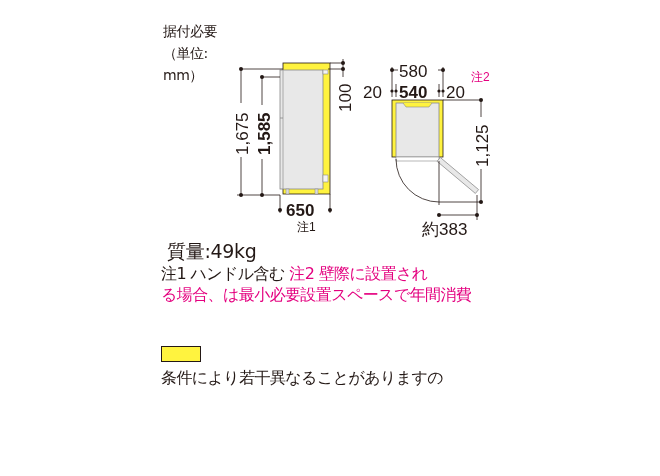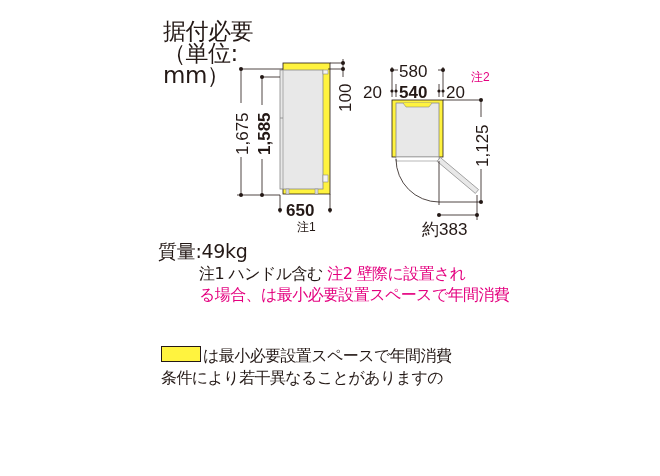--- a/index.html
+++ b/index.html
@@ -1,19 +1,19 @@
 <!DOCTYPE html>
 <html><head>
 <meta charset="utf-8">
 <style>
   html, body { margin: 0; padding: 0; background: #ffffff; }
   body { width: 660px; height: 476px; position: relative; overflow: hidden;
          font-family: "DejaVu Sans", "Liberation Sans", sans-serif; color: #231815; }
   .abs { position: absolute; }
-  .title-line { font-size: 23px; line-height: 22px; letter-spacing: -0.5px; }
+  .title-line { font-size: 14px; line-height: 22px; letter-spacing: -0.5px; }
   .spec { font-size: 19px; line-height: 24px; letter-spacing: -0.3px; }
   .note { font-size: 16px; line-height: 21px; letter-spacing: -0.6px; white-space: nowrap; }
   .magenta { color: #e4007f; }
   .swatch { display: inline-block; width: 38px; height: 14px; background: #fff33f;
             border: 1px solid #231815; vertical-align: -1px; margin-right: 2px; }
   svg text { font-family: "Liberation Sans", "DejaVu Sans", sans-serif; fill: #231815; }
 </style>
 </head>
 <body>
 
@@ -104,28 +104,28 @@
   </g>
   <line x1="79" y1="106" x2="79" y2="150" stroke="#231815" stroke-width="0.8"></line>
   <line x1="79" y1="147" x2="121" y2="147" stroke="#231815" stroke-width="0.8"></line>
   <line x1="117" y1="140" x2="117" y2="165" stroke="#231815" stroke-width="0.8"></line>
   <line x1="79" y1="160" x2="117" y2="160" stroke="#231815" stroke-width="0.8"></line>
   <circle cx="79" cy="160" r="2" fill="#231815"></circle>
     <circle cx="117" cy="160" r="2" fill="#231815"></circle>
   <text x="62" y="180" font-size="17">約383</text>
 </svg>
 
-<div class="abs spec" style="left:158px; top:239px;text-align:right;">質量:49kg</div>
+<div class="abs spec" style="left:167px; top:239px;text-align:right;">質量:49kg</div>
 
-<div class="abs note" style="left:161px; top:263px;margin-left:38px;">
+<div class="abs note" style="left:161px; top:263px;">
   <div>
     <span>注1 ハンドル含む</span>
     <span class="magenta">注2 壁際に設置され</span>
   </div>
   <div class="magenta">る場合、は最小必要設置スペースで年間消費</div>
 </div>
 
 <div class="abs note" style="left:161px; top:345px; line-height:22px;">
   <div>
-    <span class="swatch"></span><span>は最小必要設置スペースで年間消費</span>
+    <span class="swatch"></span>
   </div>
   <div>条件により若干異なることがありますの</div>
 </div>
 
 </body></html>

